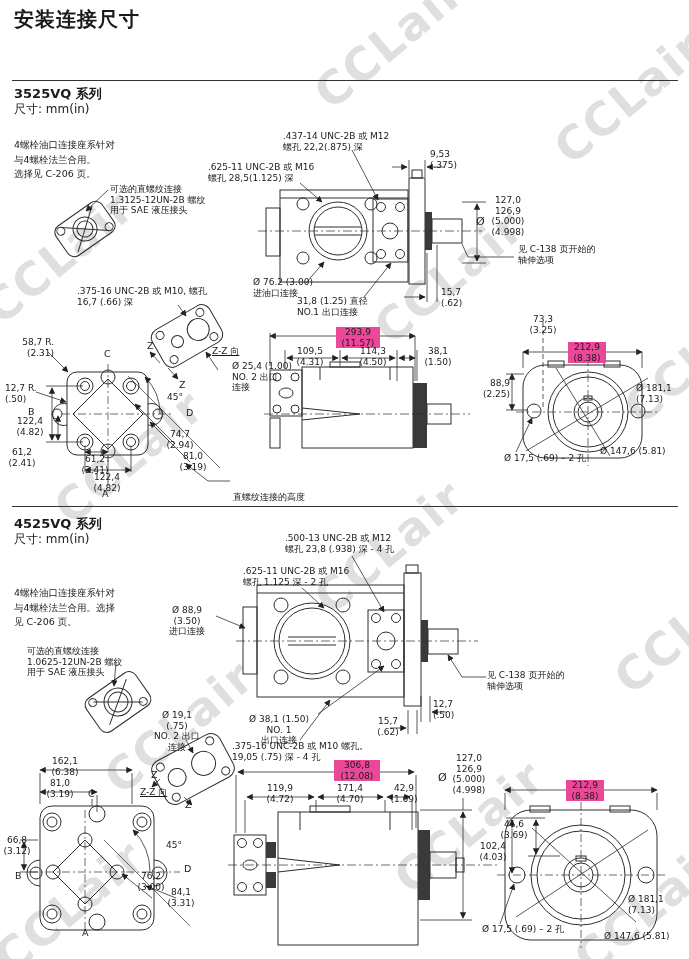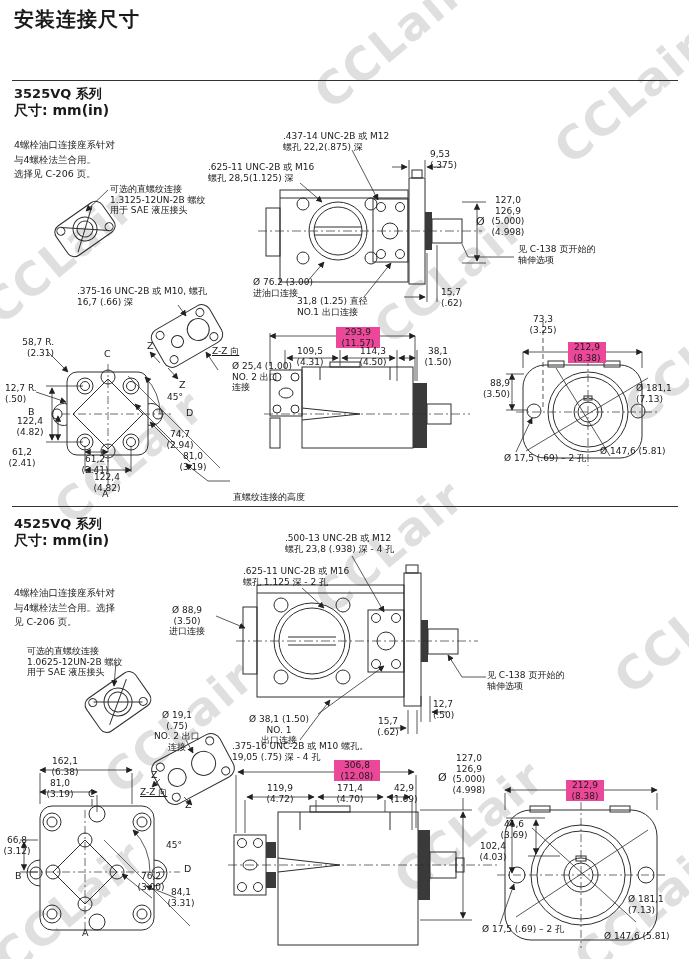--- a/index.html
+++ b/index.html
@@ -8,21 +8,21 @@
          font-family:"DejaVu Sans","Liberation Sans",sans-serif; color:#1a1a1a; }
   .wm { position:absolute; z-index:0; font-size:46px; font-weight:bold; letter-spacing:2px;
         color:#dadada; transform:rotate(-40deg); opacity:.85; white-space:nowrap; }
   #art { position:absolute; left:0; top:0; z-index:1; }
   .lbl { position:absolute; z-index:2; font-size:9px; line-height:1.18; white-space:pre-line; }
   .c { text-align:center; } .r { text-align:right; }
   .bg { background:#ec4899; padding:0 1px;text-align:center; }
   .u { text-decoration:underline; }
   .title { font-size:20px; font-weight:bold; letter-spacing:1px; }
   .series { font-size:13px; font-weight:bold; }
-  .units { font-size:14px;font-weight:bold; }
+  .units { font-size:12px; }
   .note { font-size:9.5px; line-height:1.55; }
   .sym { font-size:11px; }
   .letter { font-size:9.5px; }
   .hr { position:absolute; left:12px; width:666px; border-top:1.3px solid #333; z-index:1; }
 </style>
 </head>
 <body>
 
 <div class="wm" style="left:300px;top:15px">CCLair</div>
 <div class="wm" style="left:-30px;top:230px">CCLair</div>
@@ -441,21 +441,21 @@
 <div class="lbl c" style="left:356px;top:346px;width:34px">114,3
 (4.50)</div>
 <div class="lbl c" style="left:422px;top:346px;width:32px">38,1
 (1.50)</div>
 
 <div class="lbl c" style="left:528px;top:314px;width:30px">73,3
 (3.25)</div>
 <div class="lbl c bg" style="left:568px;top:342px;width:38px">212,9
 (8.38)</div>
 <div class="lbl r" style="left:482px;top:378px;width:28px">88,9
-(3.50)</div>
+(2.25)</div>
 <div class="lbl" style="left:636px;top:383px">Ø 181,1
 (7.13)</div>
 <div class="lbl" style="left:600px;top:446px">Ø 147,6 (5.81)</div>
 <div class="lbl" style="left:504px;top:453px">Ø 17,5 (.69) – 2 孔</div>
 
 <div class="lbl letter" style="left:104px;top:348px">C</div>
 <div class="lbl letter" style="left:28px;top:406px">B</div>
 <div class="lbl c" style="left:12px;top:416px;width:36px">122,4
 (4.82)</div>
 <div class="lbl c" style="left:4px;top:447px;width:36px">61,2

